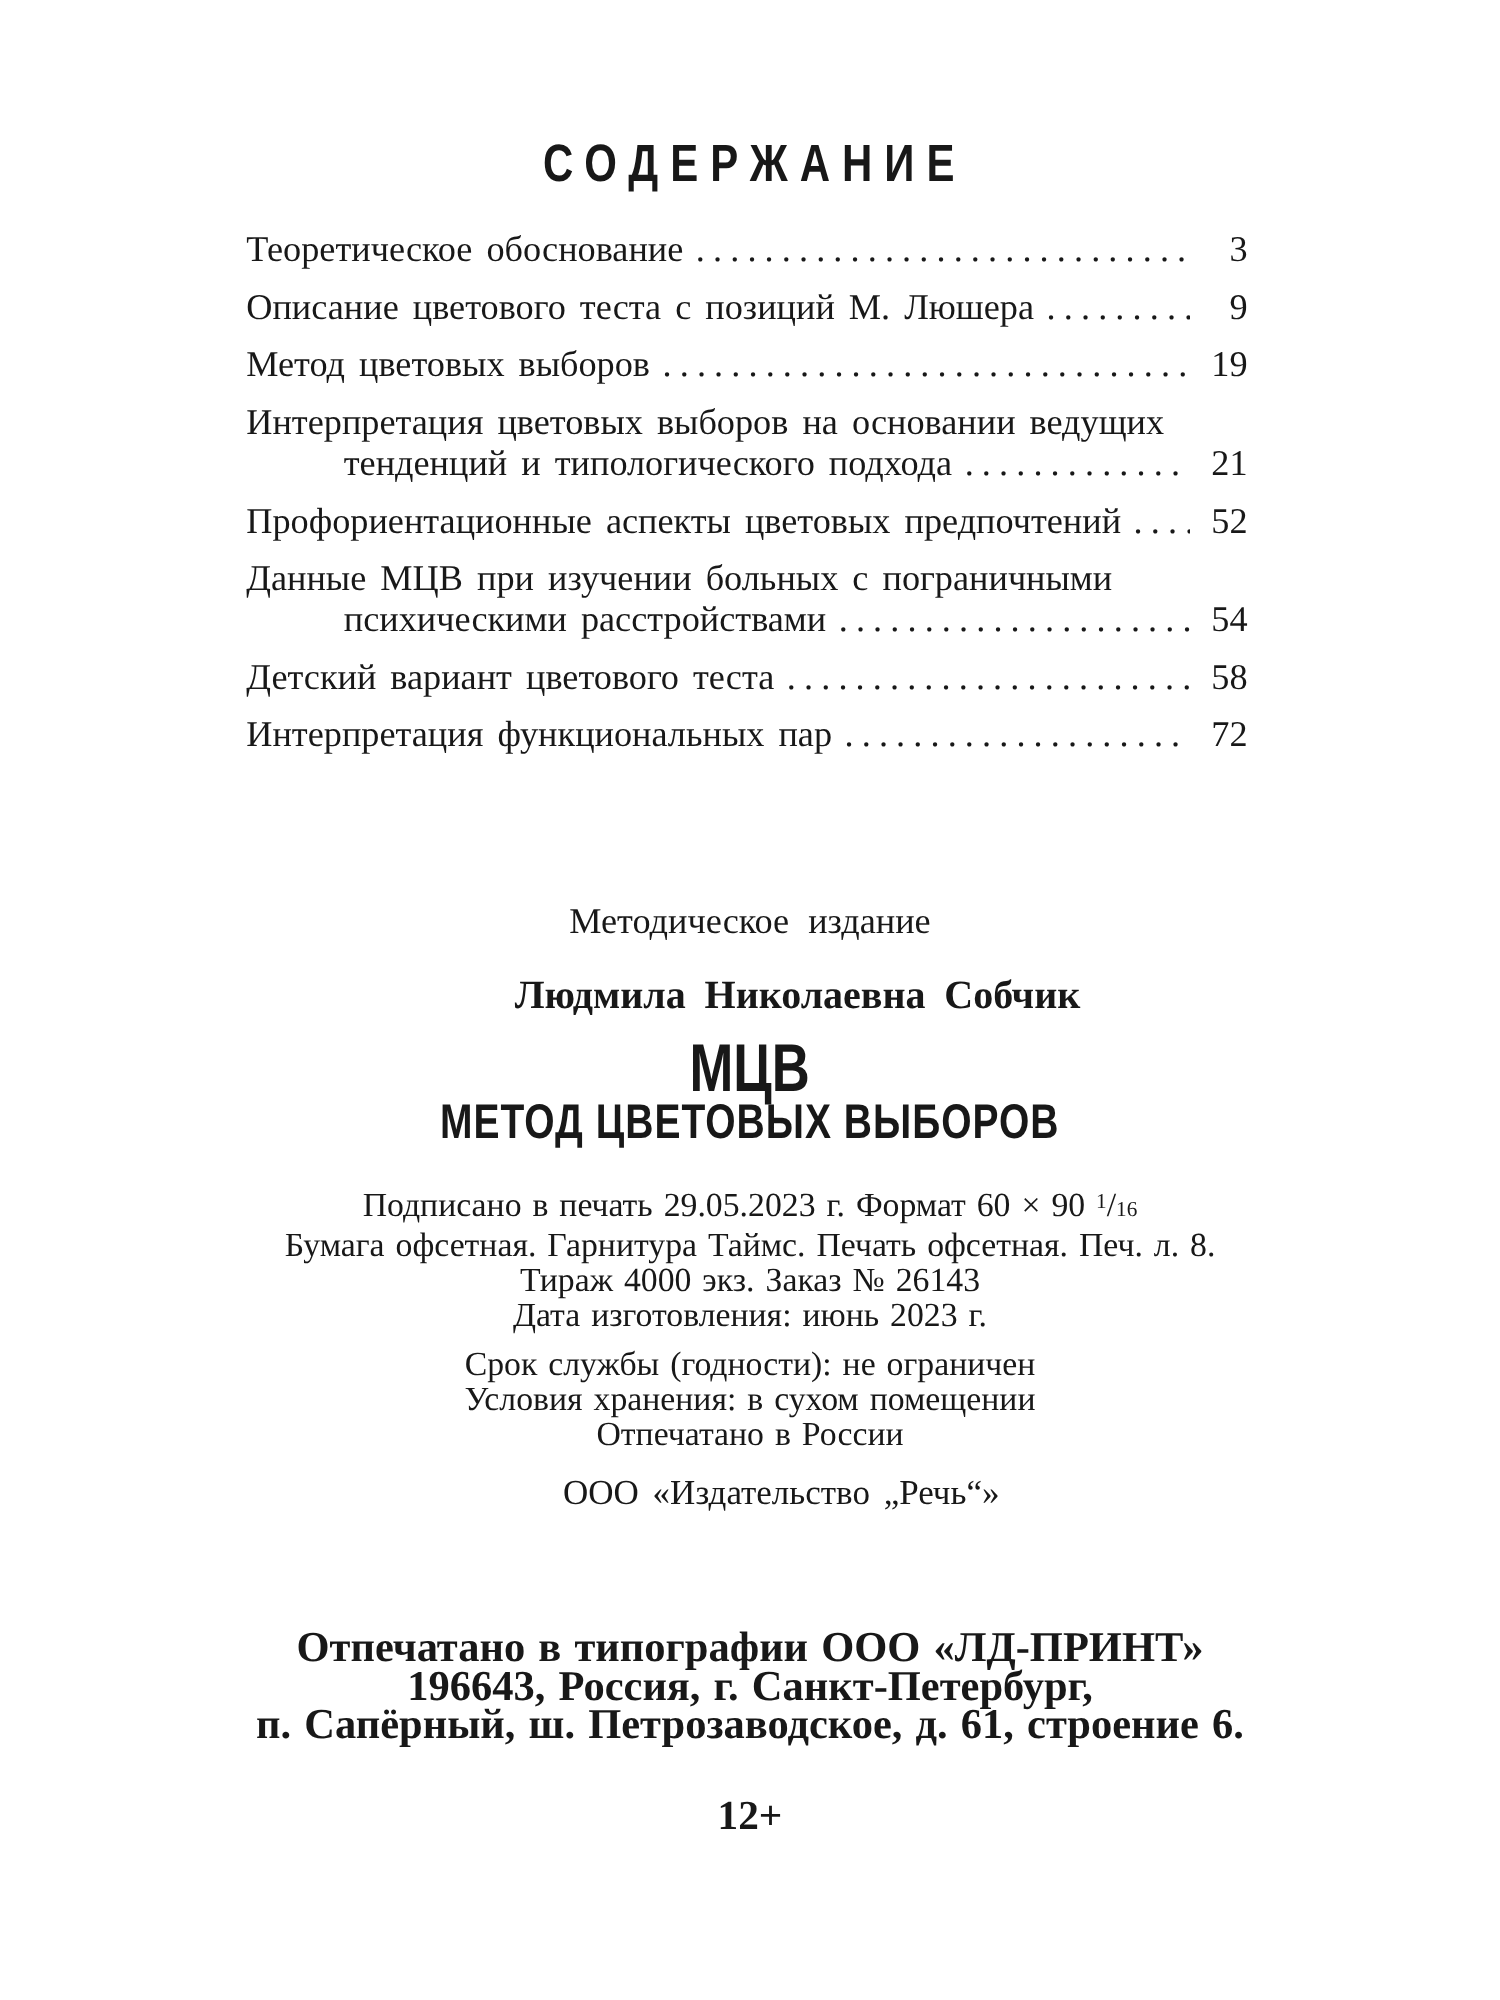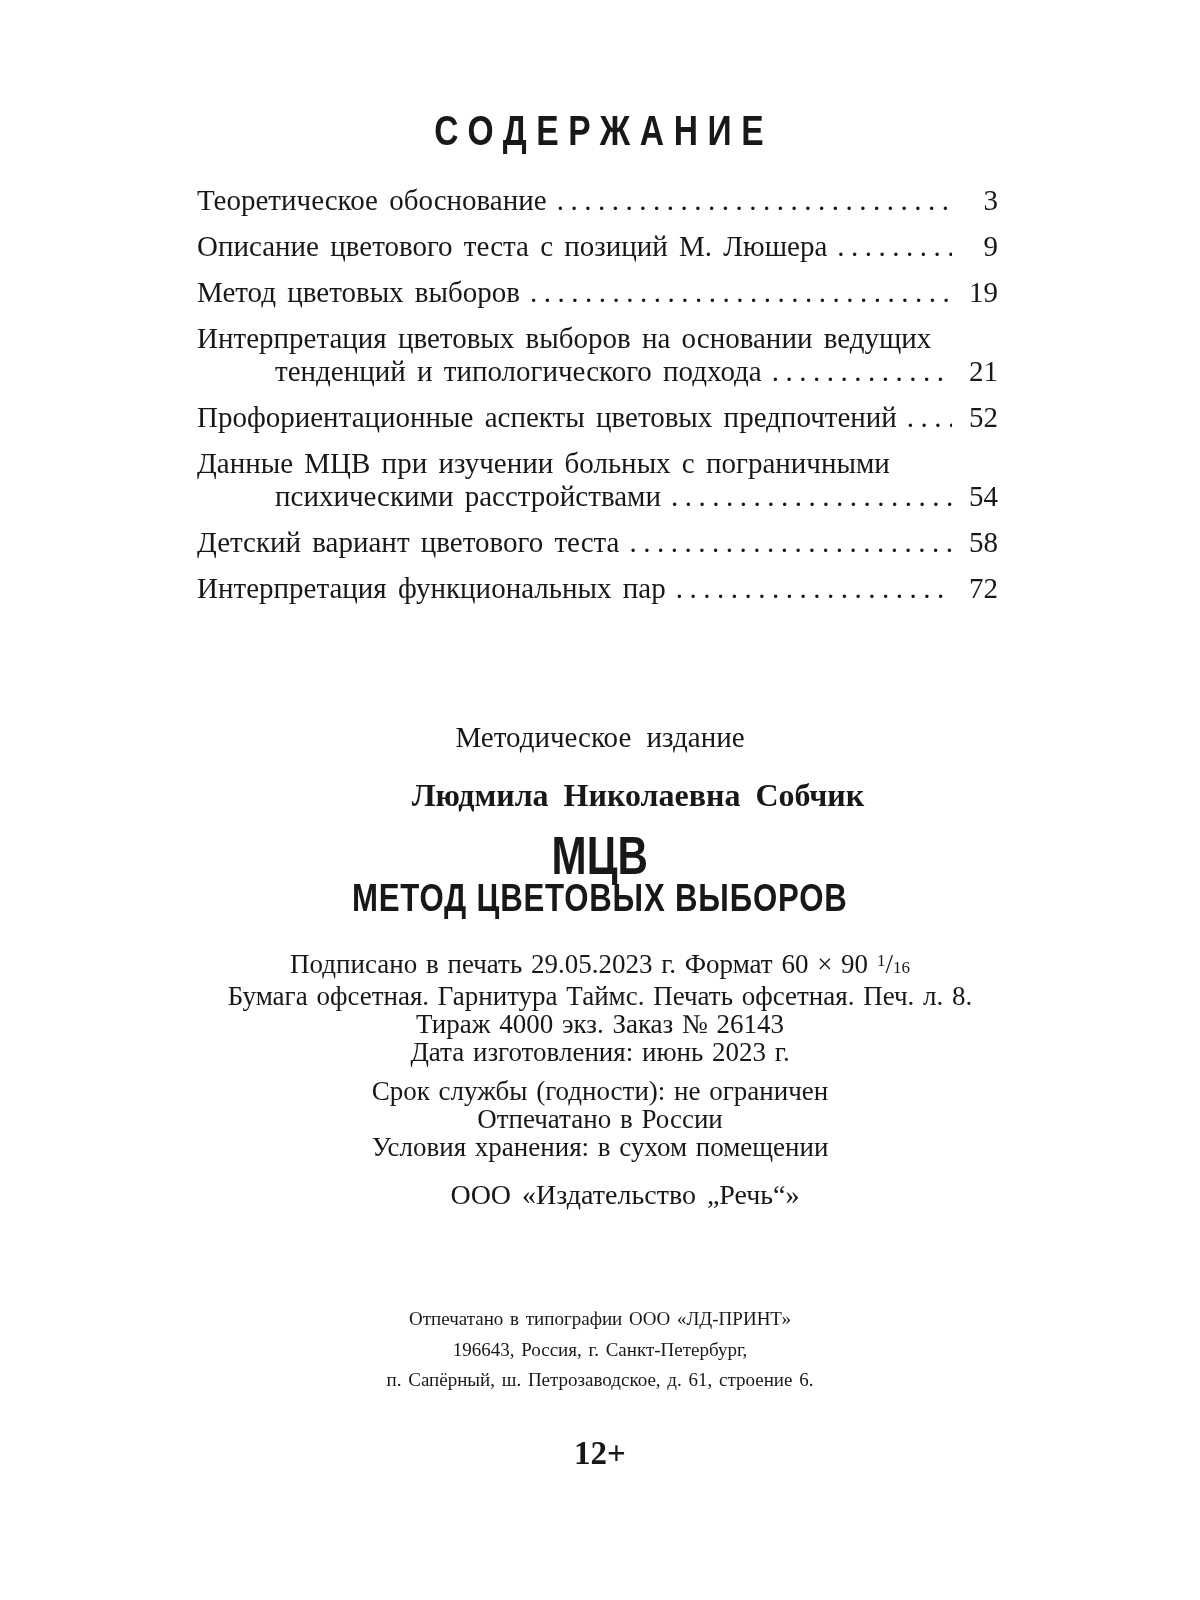--- a/index.html
+++ b/index.html
@@ -29,21 +29,21 @@
   .author    { top:777px; font-weight:bold; font-size:32px; word-spacing:7px;padding-left:38px; }
   .abbr      { top:826px; }
   .abbr .squeeze { display:inline-block; font-family:"Liberation Sans", sans-serif; font-weight:bold;
     font-size:54px; line-height:58px; transform:scaleX(0.78); transform-origin:50% 50%; }
   .fulltitle { top:876px; }
   .fulltitle .squeeze { display:inline-block; font-family:"Liberation Sans", sans-serif; font-weight:bold;
     font-size:39px; line-height:44px; letter-spacing:1px; transform:scaleX(0.8); transform-origin:50% 50%; white-space:nowrap; }
   .print-info     { top:947px;  font-size:27px; line-height:28px; word-spacing:2px; }
   .service-info   { top:1077px; font-size:27px; line-height:28px; word-spacing:2px; }
   .publisher      { top:1179px; font-size:28px; word-spacing:4px;padding-left:25px; }
-  .printing-house { top:1304px; font-size:19px; line-height:30.5px; word-spacing:2px; }
+  .printing-house { top:1304px; font-size:34px; line-height:30.5px; word-spacing:2px;font-weight:bold; }
   .age { top:1435px; font-weight:bold; font-size:33px; }
 
   .frac-sup { font-size:17px; vertical-align:7px; }
   .frac-den { font-size:17px; vertical-align:0; }
 </style>
 </head>
 <body>
 
 <div class="page">
 
@@ -124,22 +124,22 @@
 
   <div class="block print-info">
     <div class="colophon-line"><span>Подписано в печать 29.05.2023 г. Формат 60 × 90 </span><span class="frac-sup">1</span><span>/</span><span class="frac-den">16</span></div>
     <div class="colophon-line">Бумага офсетная. Гарнитура Таймс. Печать офсетная. Печ. л. 8.</div>
     <div class="colophon-line">Тираж 4000 экз. Заказ № 26143</div>
     <div class="colophon-line">Дата изготовления: июнь 2023 г.</div>
   </div>
 
   <div class="block service-info">
       <div class="colophon-line">Срок службы (годности): не ограничен</div>
+      <div class="colophon-line">Условия хранения: в сухом помещении</div>
       <div class="colophon-line">Отпечатано в России</div>
-      <div class="colophon-line">Условия хранения: в сухом помещении</div>
     </div>
 
   <div class="block publisher">ООО «Издательство „Речь“»</div>
 
   <div class="block printing-house">
       <div class="colophon-line">Отпечатано в типографии ООО «ЛД-ПРИНТ»</div>
       <div class="colophon-line">196643, Россия, г. Санкт-Петербург,</div>
       <div class="colophon-line">п. Сапёрный, ш. Петрозаводское, д. 61, строение 6.</div>
     </div>
 

